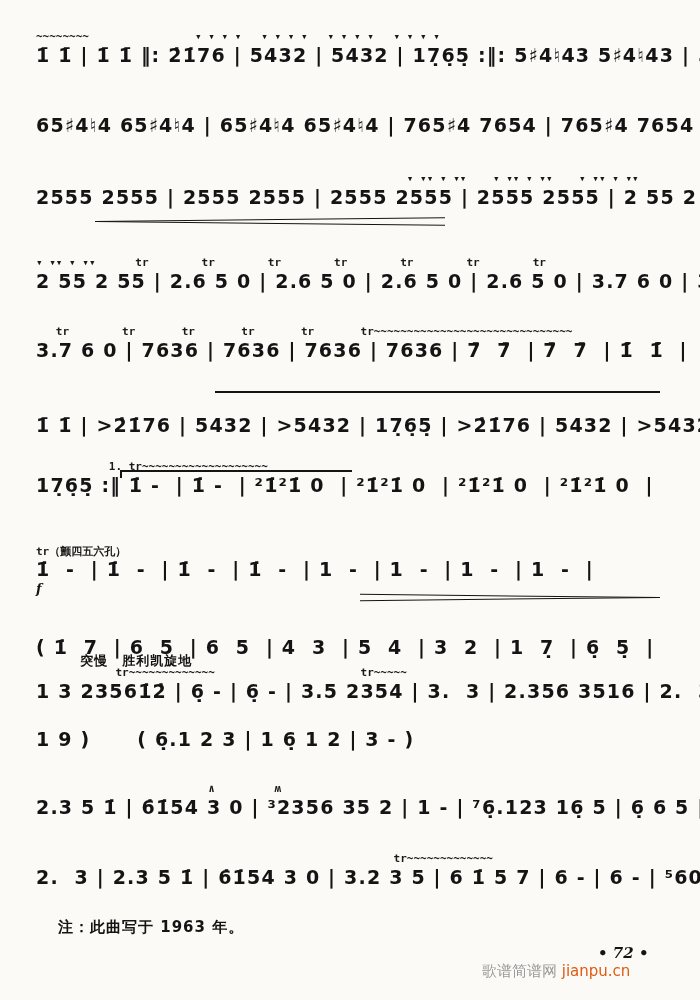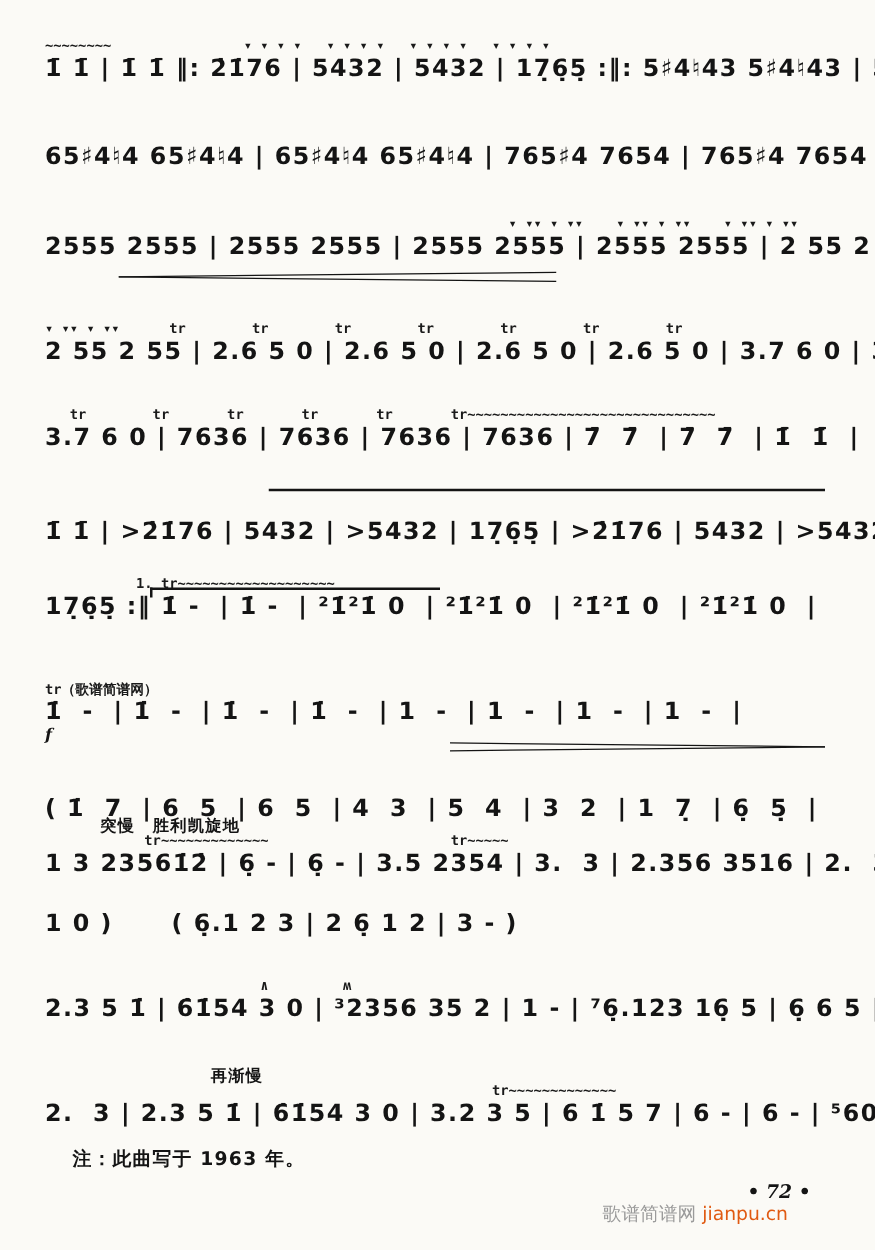--- a/index.html
+++ b/index.html
@@ -72,51 +72,50 @@
     <div class="nt">1̄ 1̄ | &gt;2̇1̇76 | 5432 | &gt;5432 | 17̣6̣5̣ | &gt;2̇1̇76 | 5432 | &gt;5432 |</div>
   </div>
 
   <div class="volta tick" style="top:470px;left:120px;width:230px"></div>
   <div class="ln" style="top:460px">
     <div class="ab">           1. tr~~~~~~~~~~~~~~~~~~~</div>
     <div class="nt">17̣6̣5̣ :‖ 1̇ -  | 1̇ -  | ²1̇²1̇ 0  | ²1̇²1̇ 0  | ²1̇²1̇ 0  | ²1̇²1̇ 0  |</div>
   </div>
 
   <div class="ln" style="top:544px">
-    <div class="ab">tr（歌谱简谱网）</div>
+    <div class="ab">tr（颤四五六孔）</div>
     <div class="nt">1̇  -  | 1̇  -  | 1̇  -  | 1̇  -  | 1  -  | 1  -  | 1  -  | 1  -  |</div>
     <div class="bl">f</div>
   </div>
   <div class="dim" style="top:592px;left:360px;width:300px">
       <div class="t"></div>
       <div class="b"></div>
     </div>
 
   <div class="ln" style="top:622px">
     <div class="ab"></div>
     <div class="nt">( 1̇  7  | 6  5  | 6  5  | 4  3  | 5  4  | 3  2  | 1  7̣  | 6̣  5̣  |</div>
   </div>
 
   <div class="ln" style="top:652px">
     <div class="lb">        突慢　胜利凯旋地</div>
     <div class="ab">            tr~~~~~~~~~~~~~                      tr~~~~~</div>
     <div class="nt">1 3 23561̇2̇ | 6̣ - | 6̣ - | 3.5 2354 | 3.  3 | 2.356 3516 | 2.  3 |</div>
   </div>
 
   <div class="ln" style="top:727px">
-    <div class="nt">1 0 )      ( 6̣.1 2 3 | 2 6̣ 1 2 | 3 - )</div>
+    <div class="nt">1 9 )      ( 6̣.1 2 3 | 1 6̣ 1 2 | 3 - )</div>
   </div>
 
   <div class="ln" style="top:782px">
     <div class="ab">                          ∧         ʍ</div>
     <div class="nt">2.3 5 1̇ | 6̇1̇54 3 0 | ³2356 35 2 | 1 - | ⁷6̣.123 16̣ 5 | 6̣ 6 5 | 6̣ 6̣5̣ 1235 |</div>
   </div>
 
   <div class="ln" style="top:852px">
-    <div class="lb">                        再渐慢</div>
     <div class="ab">                                                      tr~~~~~~~~~~~~~</div>
     <div class="nt">2.  3 | 2.3 5 1̇ | 6̇1̇54 3 0 | 3.2 3 5 | 6 1̇ 5 7 | 6 - | 6 - | ⁵600 ‖</div>
   </div>
 
   <div class="footnote">注：此曲写于 1963 年。</div>
   <div class="pageno">• 72 •</div>
   <div class="wm">
     <span class="site">歌谱简谱网 </span><span class="dom">jianpu.cn</span>
   </div>
 

